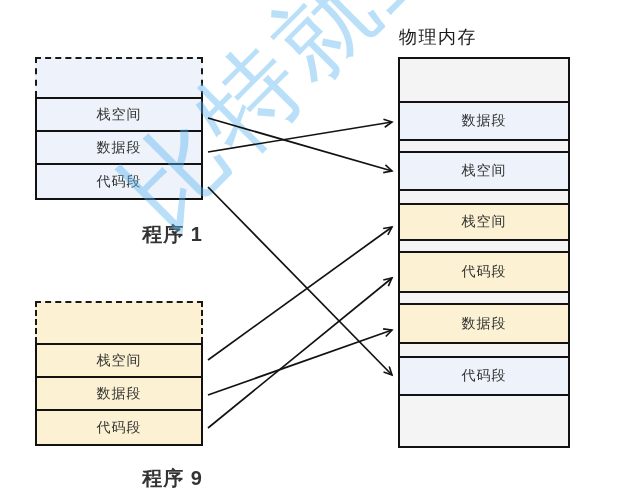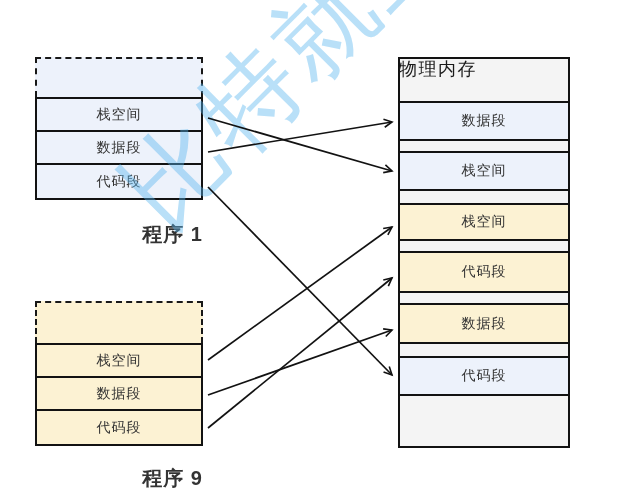--- a/index.html
+++ b/index.html
@@ -33,21 +33,21 @@
   .c-blue{background:#edf2fb;}
   .c-yellow{background:#fcf2d3;}
   .c-gray{background:#f4f4f4;}
   .progLabel{
     position:absolute;left:35px;width:168px;text-align:right;
     font-size:20px;letter-spacing:1px;z-index:1;font-weight:bold;
   }
   
   .phTitle{
     position:absolute;left:399px;top:25px;font-size:18px;letter-spacing:1.5px;
-    color:#1a1a1a;z-index:4;margin-top:32px;
+    color:#1a1a1a;z-index:4;
   }
   .phBox{
     position:absolute;left:398px;top:57px;width:172px;
     border:2px solid #121212;z-index:1;background:#fff;
   }
   .phRow{
     display:flex;align-items:center;justify-content:center;
     font-size:14px;letter-spacing:1px;border-bottom:2px solid #121212;
   }
   .phRow:last-child{border-bottom:none;}

